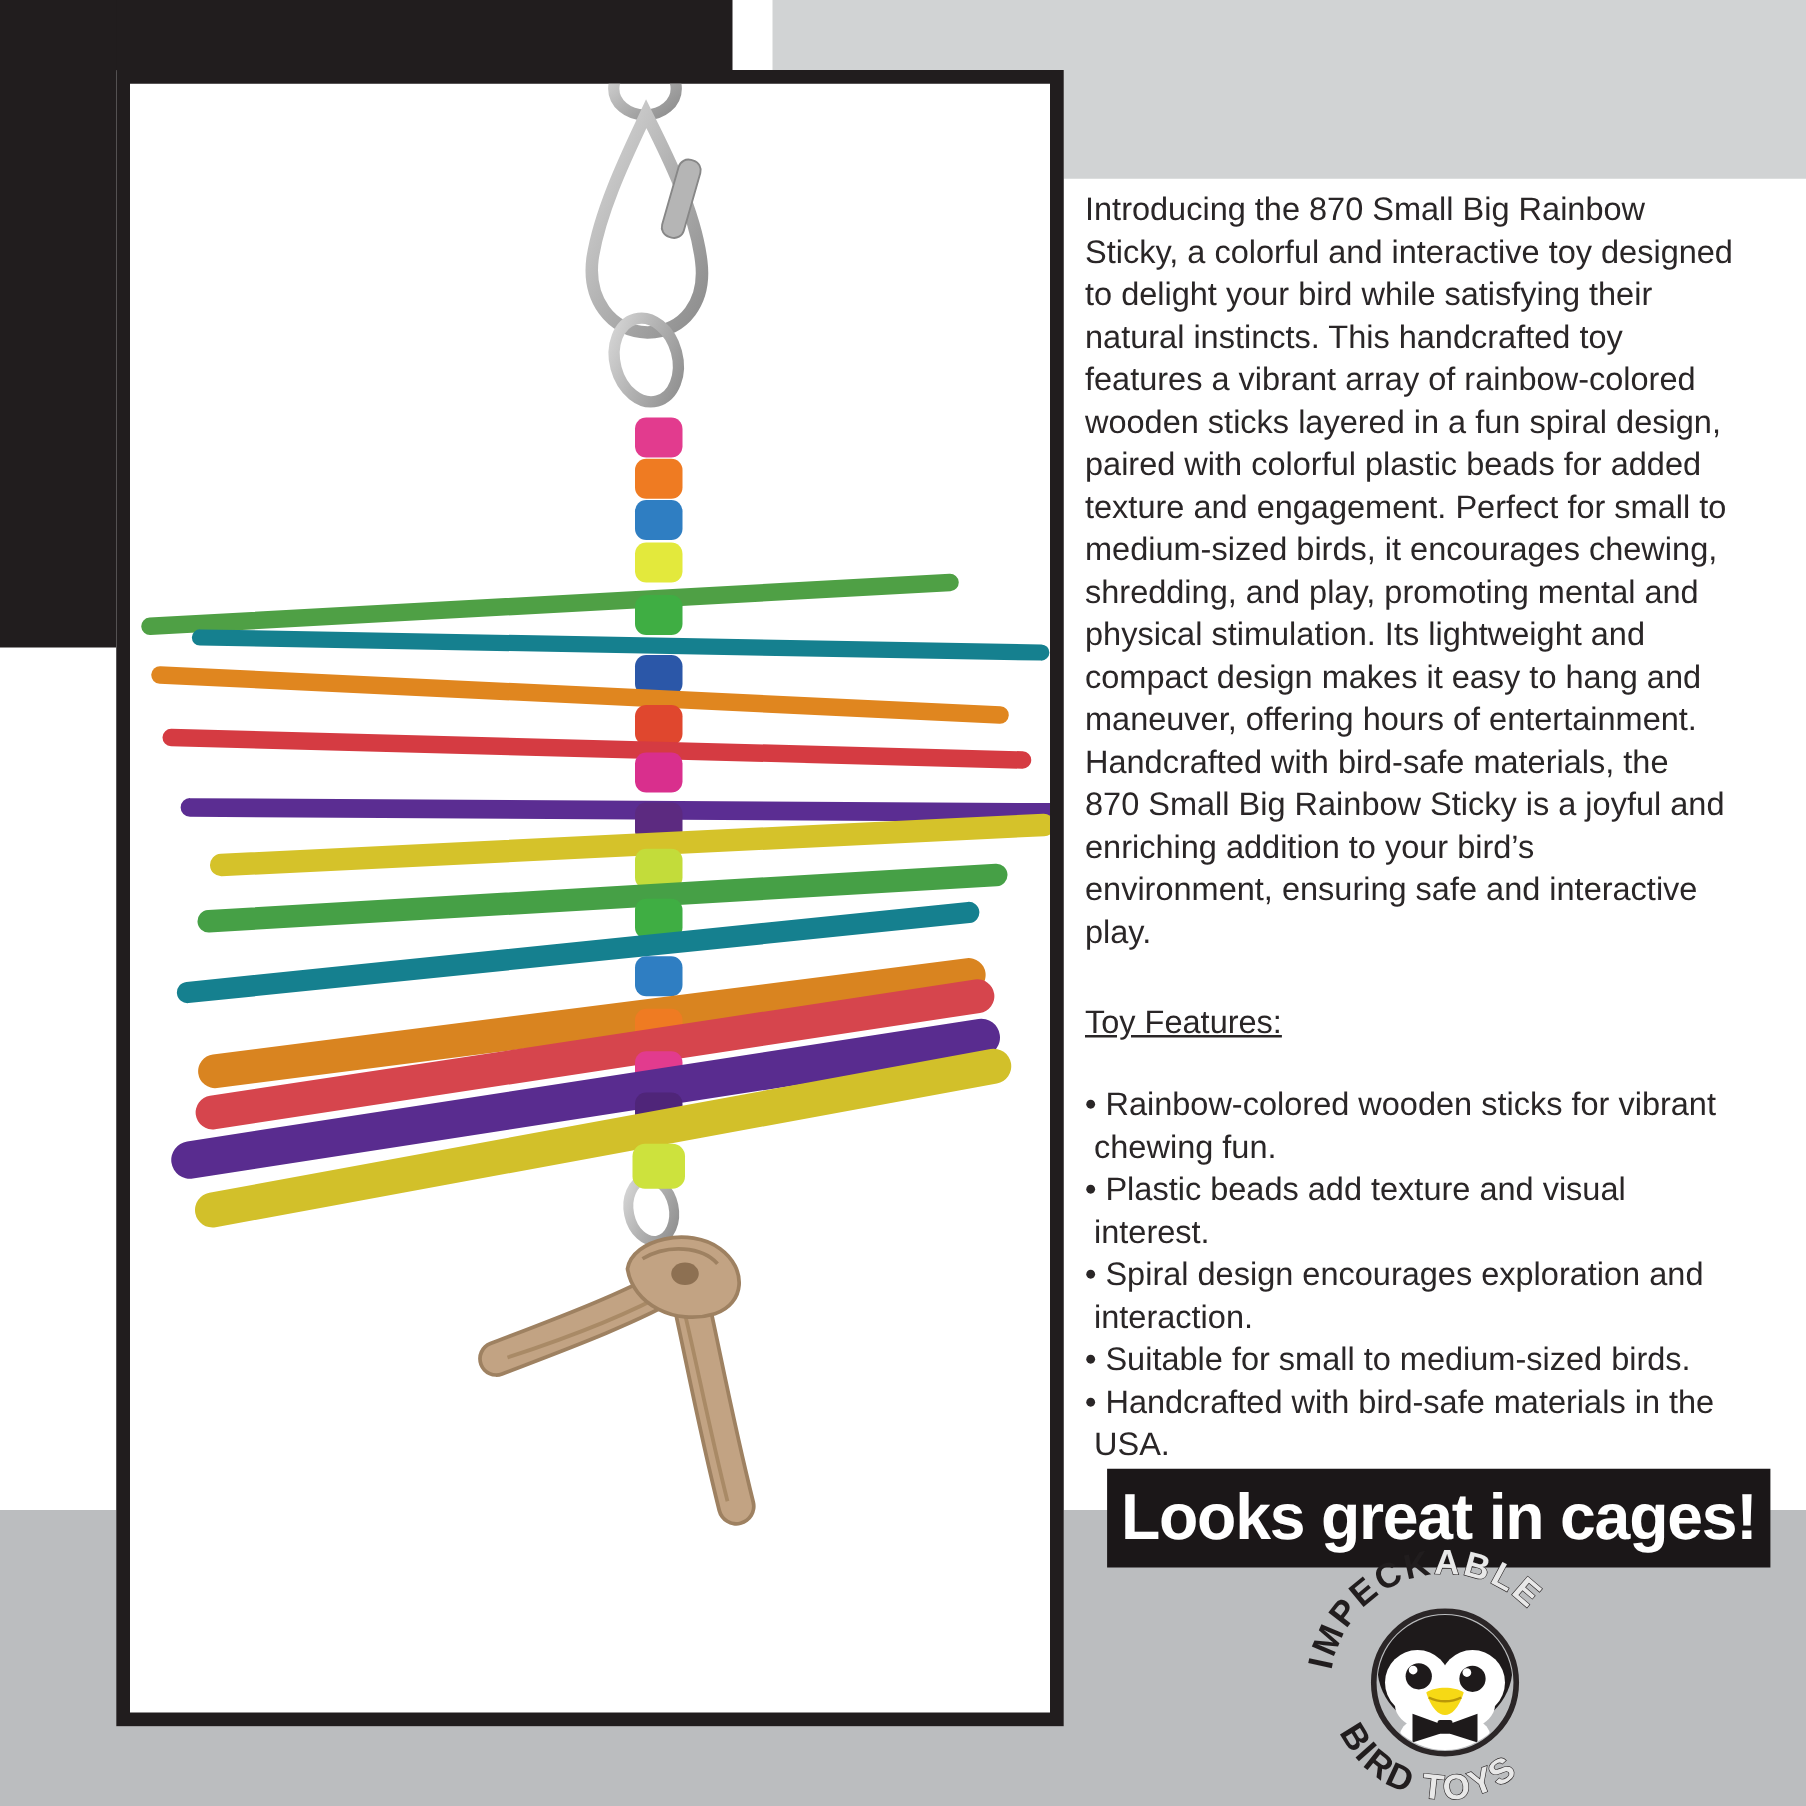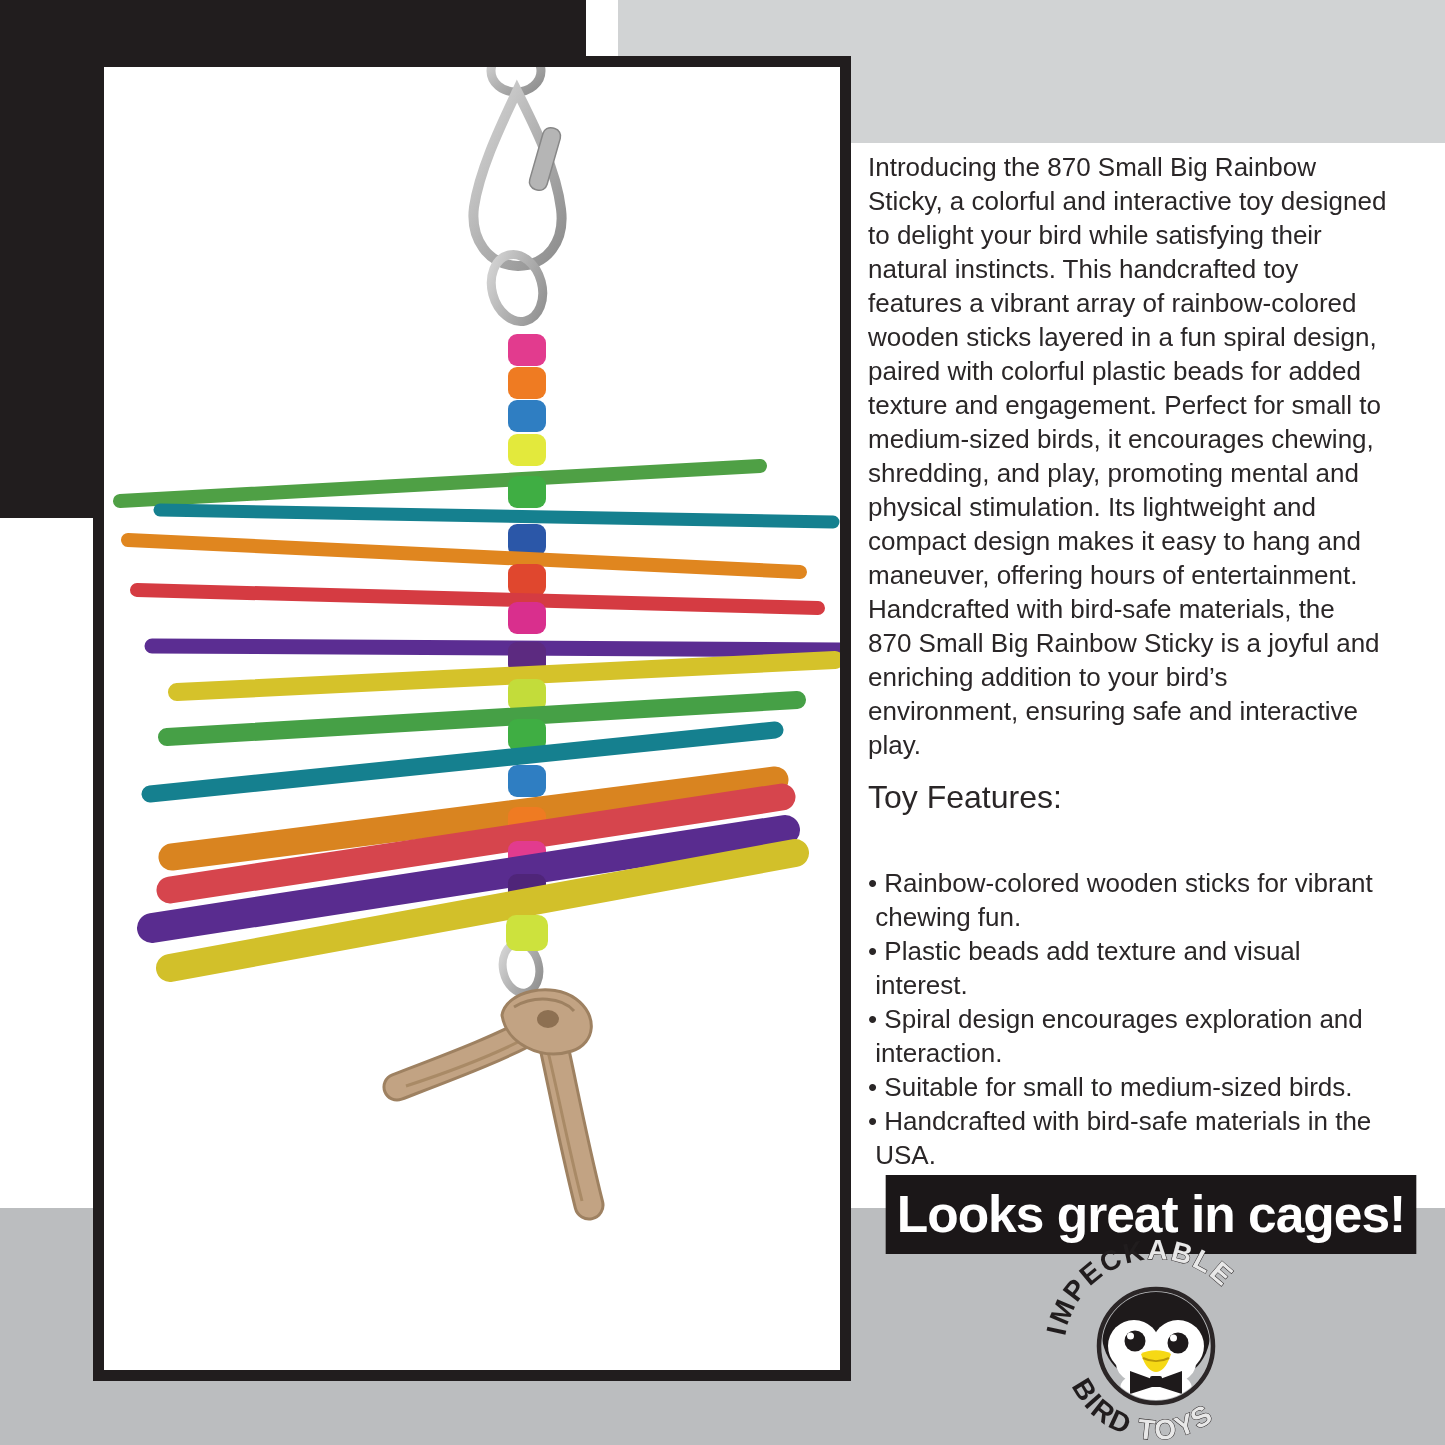--- a/index.html
+++ b/index.html
@@ -16,21 +16,21 @@
   
   #photo-frame{
     left:93px;top:56px;width:758px;height:1325px;box-sizing:border-box;
     border:11px solid var(--black);background:#ffffff;
   }
   #toy-svg{position:absolute;left:0;top:0;width:736px;height:1303px;}
   
   #text-column{left:868px;top:0;width:600px;height:1445px;color:var(--text);}
   #product-description{position:absolute;left:0;top:150px;width:600px;
     font-size:26px;line-height:34px;white-space:pre-line;}
-  #features-title{position:absolute;left:0;top:780px;font-size:32px;line-height:34px;}
+  #features-title{position:absolute;left:0;top:800px;font-size:26px;line-height:34px;text-decoration:underline;}
   #features-list{position:absolute;left:0;top:866px;width:600px;font-size:26px;line-height:34px;}
   .feature-item{white-space:pre-wrap;}
   
   #banner{
     left:883px;top:1175px;width:536px;height:79px;background:var(--banner_bg);
     color:#ffffff;font-size:52px;font-weight:bold;letter-spacing:-1px;
     text-align:center;line-height:78px;transform:scaleX(.99);
   }
   
   #logo-svg{left:1018px;top:1236px;width:276px;height:209px;}

